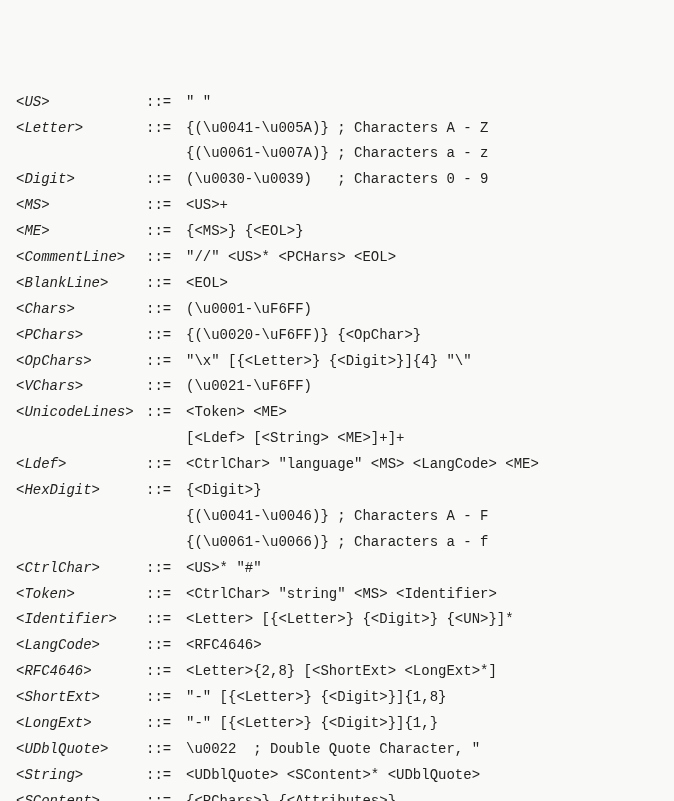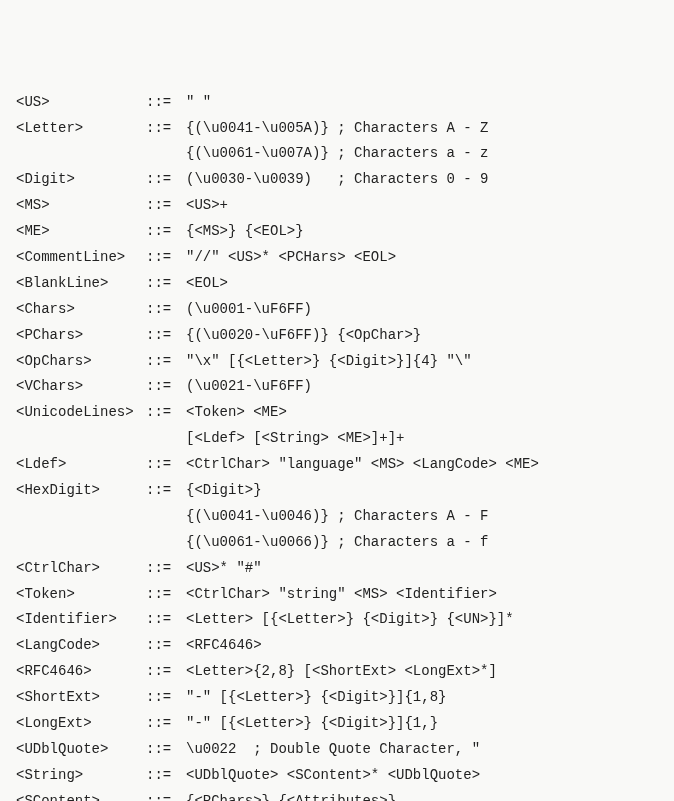--- a/index.html
+++ b/index.html
@@ -14,20 +14,21 @@
       width: 674px;
       box-sizing: border-box;
     }
     .rule {
       display: block;
     }
     .lhs {
       display: inline-block;
       width: 130px;
       vertical-align: top;
+      font-style: italic;
     }
     .op {
       display: inline-block;
       width: 40px;
       vertical-align: top;
     }
     .rhs {
       display: inline-block;
       vertical-align: top;
     }

